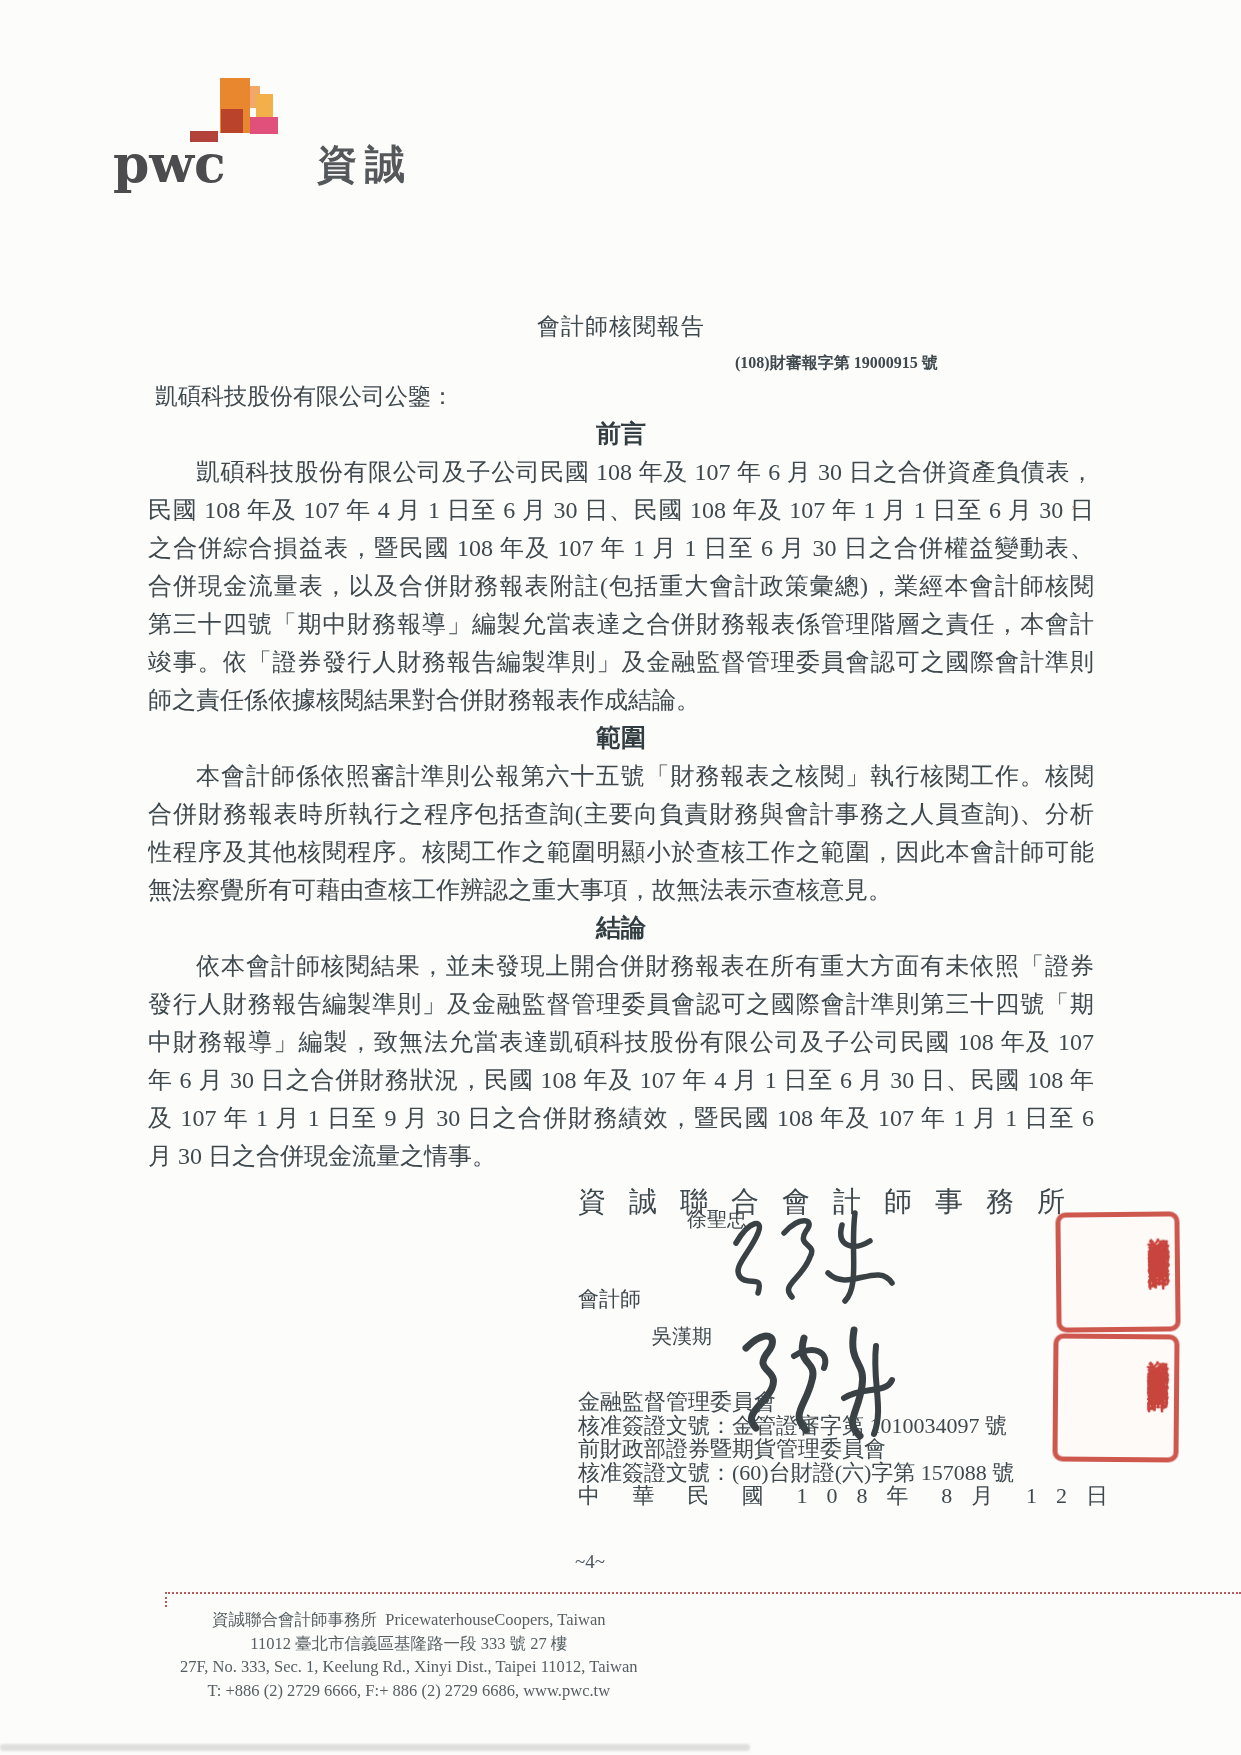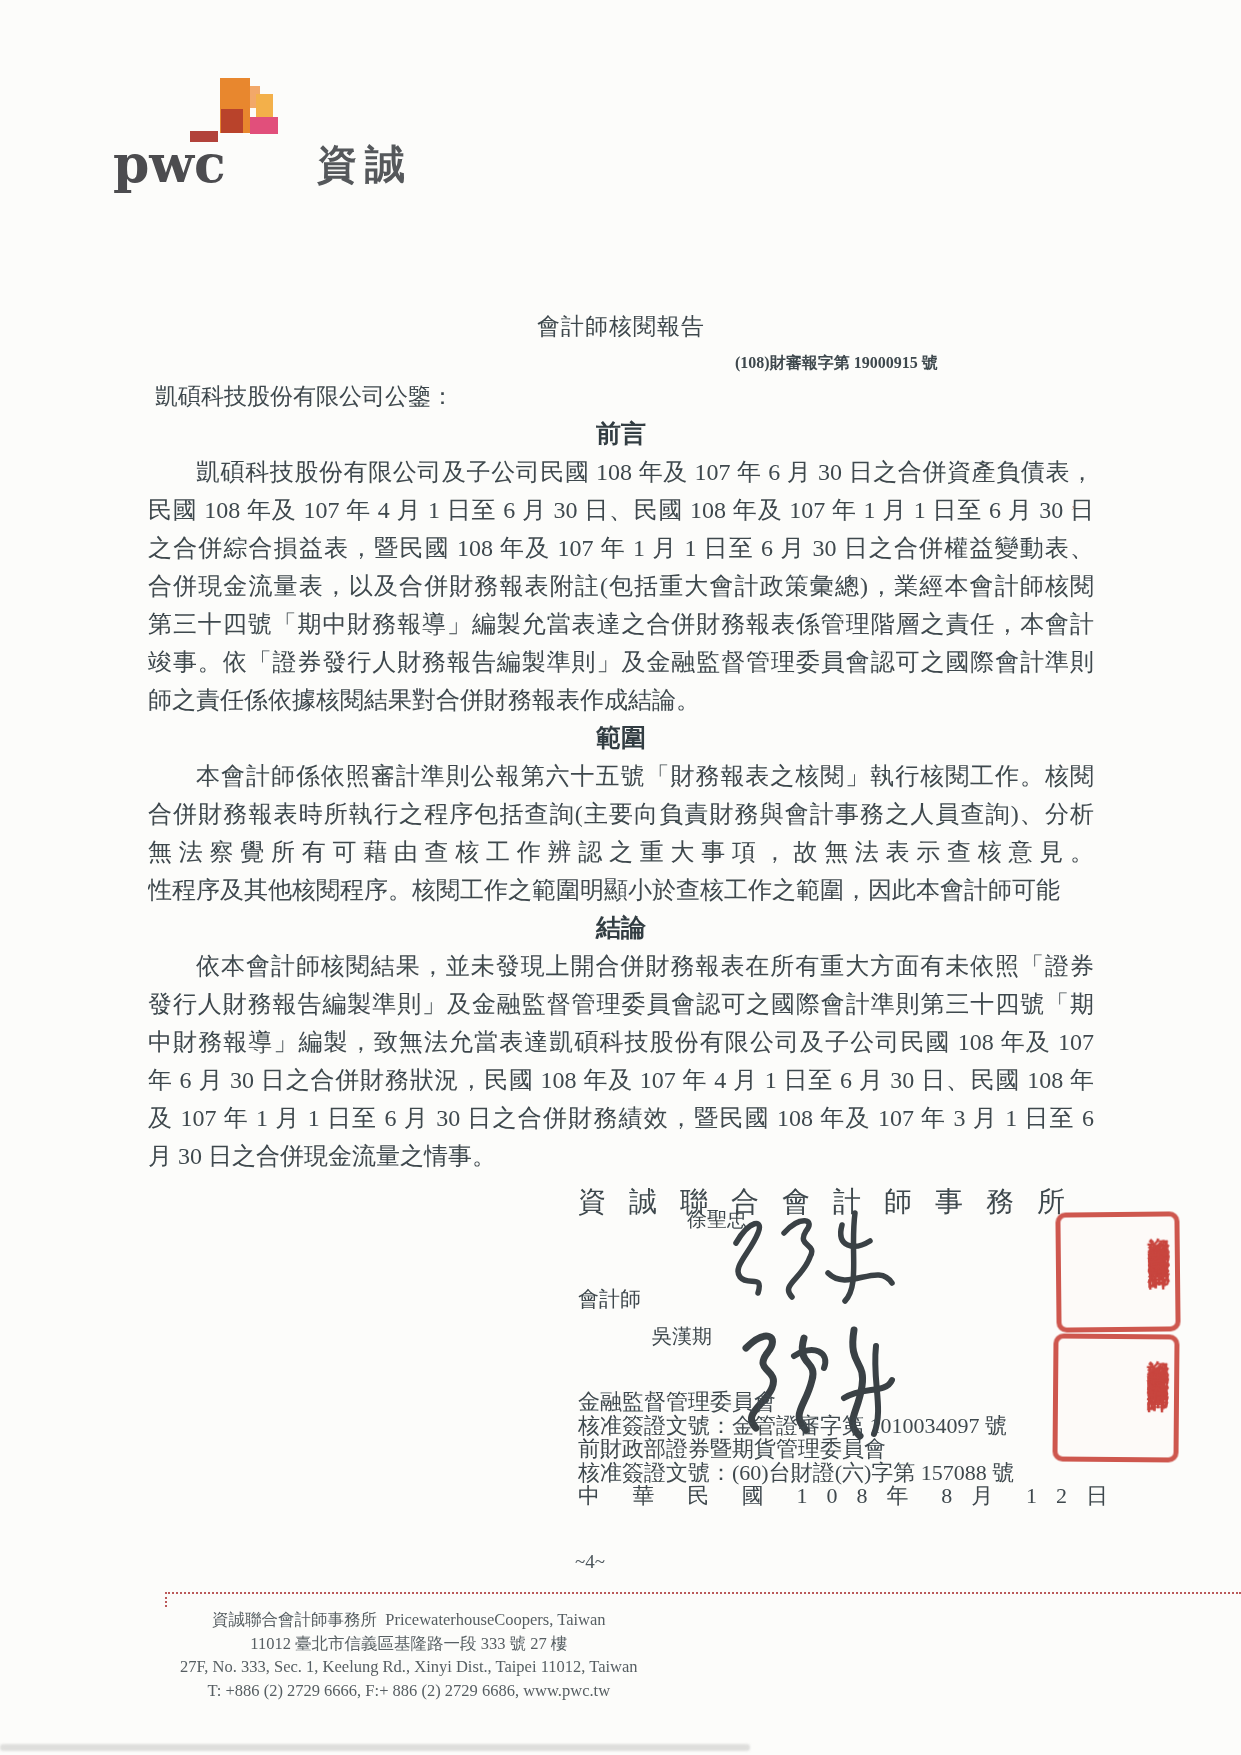--- a/index.html
+++ b/index.html
@@ -101,32 +101,32 @@
         <div class="line">第三十四號「期中財務報導」編製允當表達之合併財務報表係管理階層之責任，本會計</div>
         <div class="line">竣事。依「證券發行人財務報告編製準則」及金融監督管理委員會認可之國際會計準則</div>
         <div class="line">師之責任係依據核閱結果對合併財務報表作成結論。</div>
       </div>
   </div>
   <div class="section">
     <div class="sec-heading">範圍</div>
     <div class="para">
         <div class="line">本會計師係依照審計準則公報第六十五號「財務報表之核閱」執行核閱工作。核閱</div>
         <div class="line">合併財務報表時所執行之程序包括查詢(主要向負責財務與會計事務之人員查詢)、分析</div>
+        <div class="line">性程序及其他核閱程序。核閱工作之範圍明顯小於查核工作之範圍，因此本會計師可能</div>
         <div class="line">無法察覺所有可藉由查核工作辨認之重大事項，故無法表示查核意見。</div>
-        <div class="line">性程序及其他核閱程序。核閱工作之範圍明顯小於查核工作之範圍，因此本會計師可能</div>
       </div>
   </div>
   <div class="section">
     <div class="sec-heading">結論</div>
     <div class="para">
         <div class="line">依本會計師核閱結果，並未發現上開合併財務報表在所有重大方面有未依照「證券</div>
         <div class="line">發行人財務報告編製準則」及金融監督管理委員會認可之國際會計準則第三十四號「期</div>
         <div class="line">中財務報導」編製，致無法允當表達凱碩科技股份有限公司及子公司民國 108 年及 107</div>
         <div class="line">年 6 月 30 日之合併財務狀況，民國 108 年及 107 年 4 月 1 日至 6 月 30 日、民國 108 年</div>
-        <div class="line">及 107 年 1 月 1 日至 6 月 30 日之合併財務績效，暨民國 108 年及 107 年 3 月 1 日至 6</div>
+        <div class="line">及 107 年 1 月 1 日至 9 月 30 日之合併財務績效，暨民國 108 年及 107 年 1 月 1 日至 6</div>
         <div class="line">月 30 日之合併現金流量之情事。</div>
       </div>
   </div>
 </div>
 
 <span class="scan-mark">’</span>
 
 <div class="firm-name">資 誠 聯 合 會 計 師 事 務 所</div>
 <div class="role-label">會計師</div>
 <div class="acc-name acc-1">徐聖忠</div>

